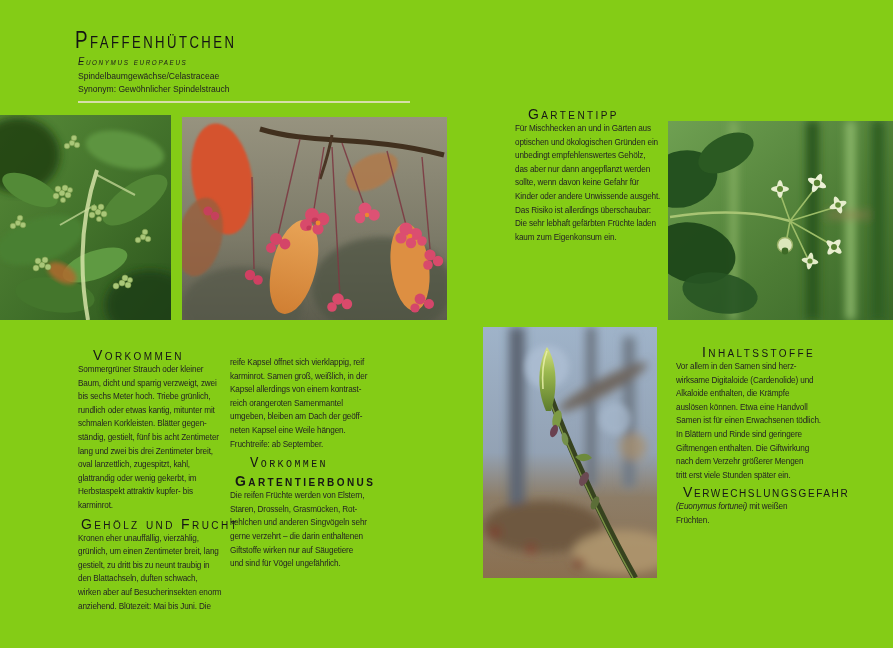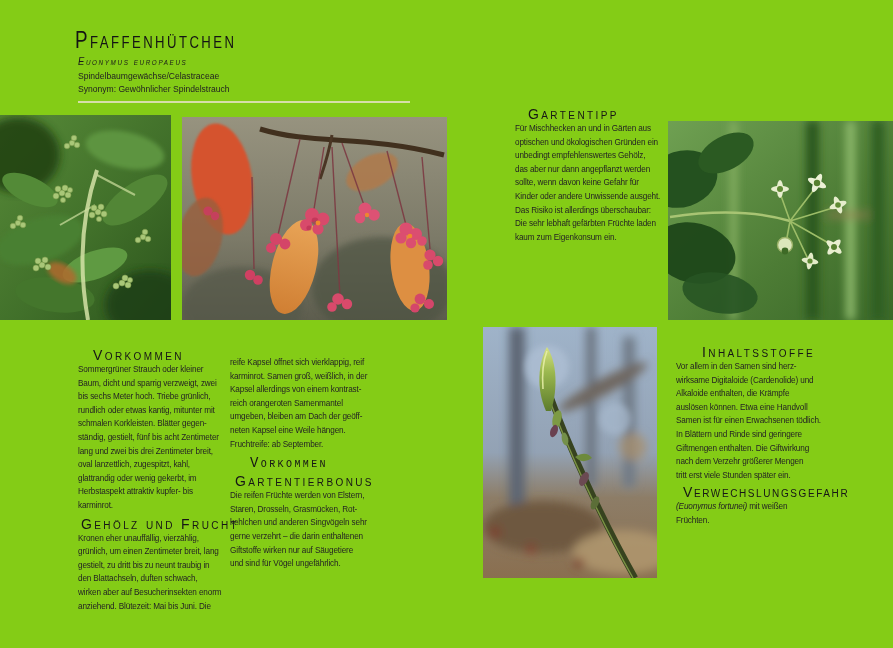--- a/index.html
+++ b/index.html
@@ -39,21 +39,21 @@
   #col-2{left:230px;top:356px;width:149px;}
   #col-r{left:676px;top:344px;width:158px;}
   .hd{
     font-variant:small-caps;font-size:14px;letter-spacing:2.4px;color:#161616;
     height:16px;line-height:16px;white-space:nowrap;
   }
   .hd-tip{margin-left:13px;}
   .hd-aus{margin-left:15px;}
   .hd-blu{margin-left:3px;margin-top:3px;}
   .hd-vor{margin-left:20px;margin-top:4px;font-family:Liberation Mono, monospace;}
-  .hd-gtb{margin-left:5px;margin-top:2px;}
+  .hd-gtb{margin-left:5px;margin-top:2px;font-weight:bold;}
   .hd-inh{margin-left:26px;}
   .hd-ver{margin-left:7px;margin-top:2px;letter-spacing:1.6px;}
   .ln{
     height:13.6px;line-height:13.6px;font-size:8.8px;letter-spacing:-.15px;
     white-space:nowrap;transform:scaleX(.93);transform-origin:left center;color:#242424;
   }
   .it{font-style:italic;}
 </style>
 </head>
 <body>

